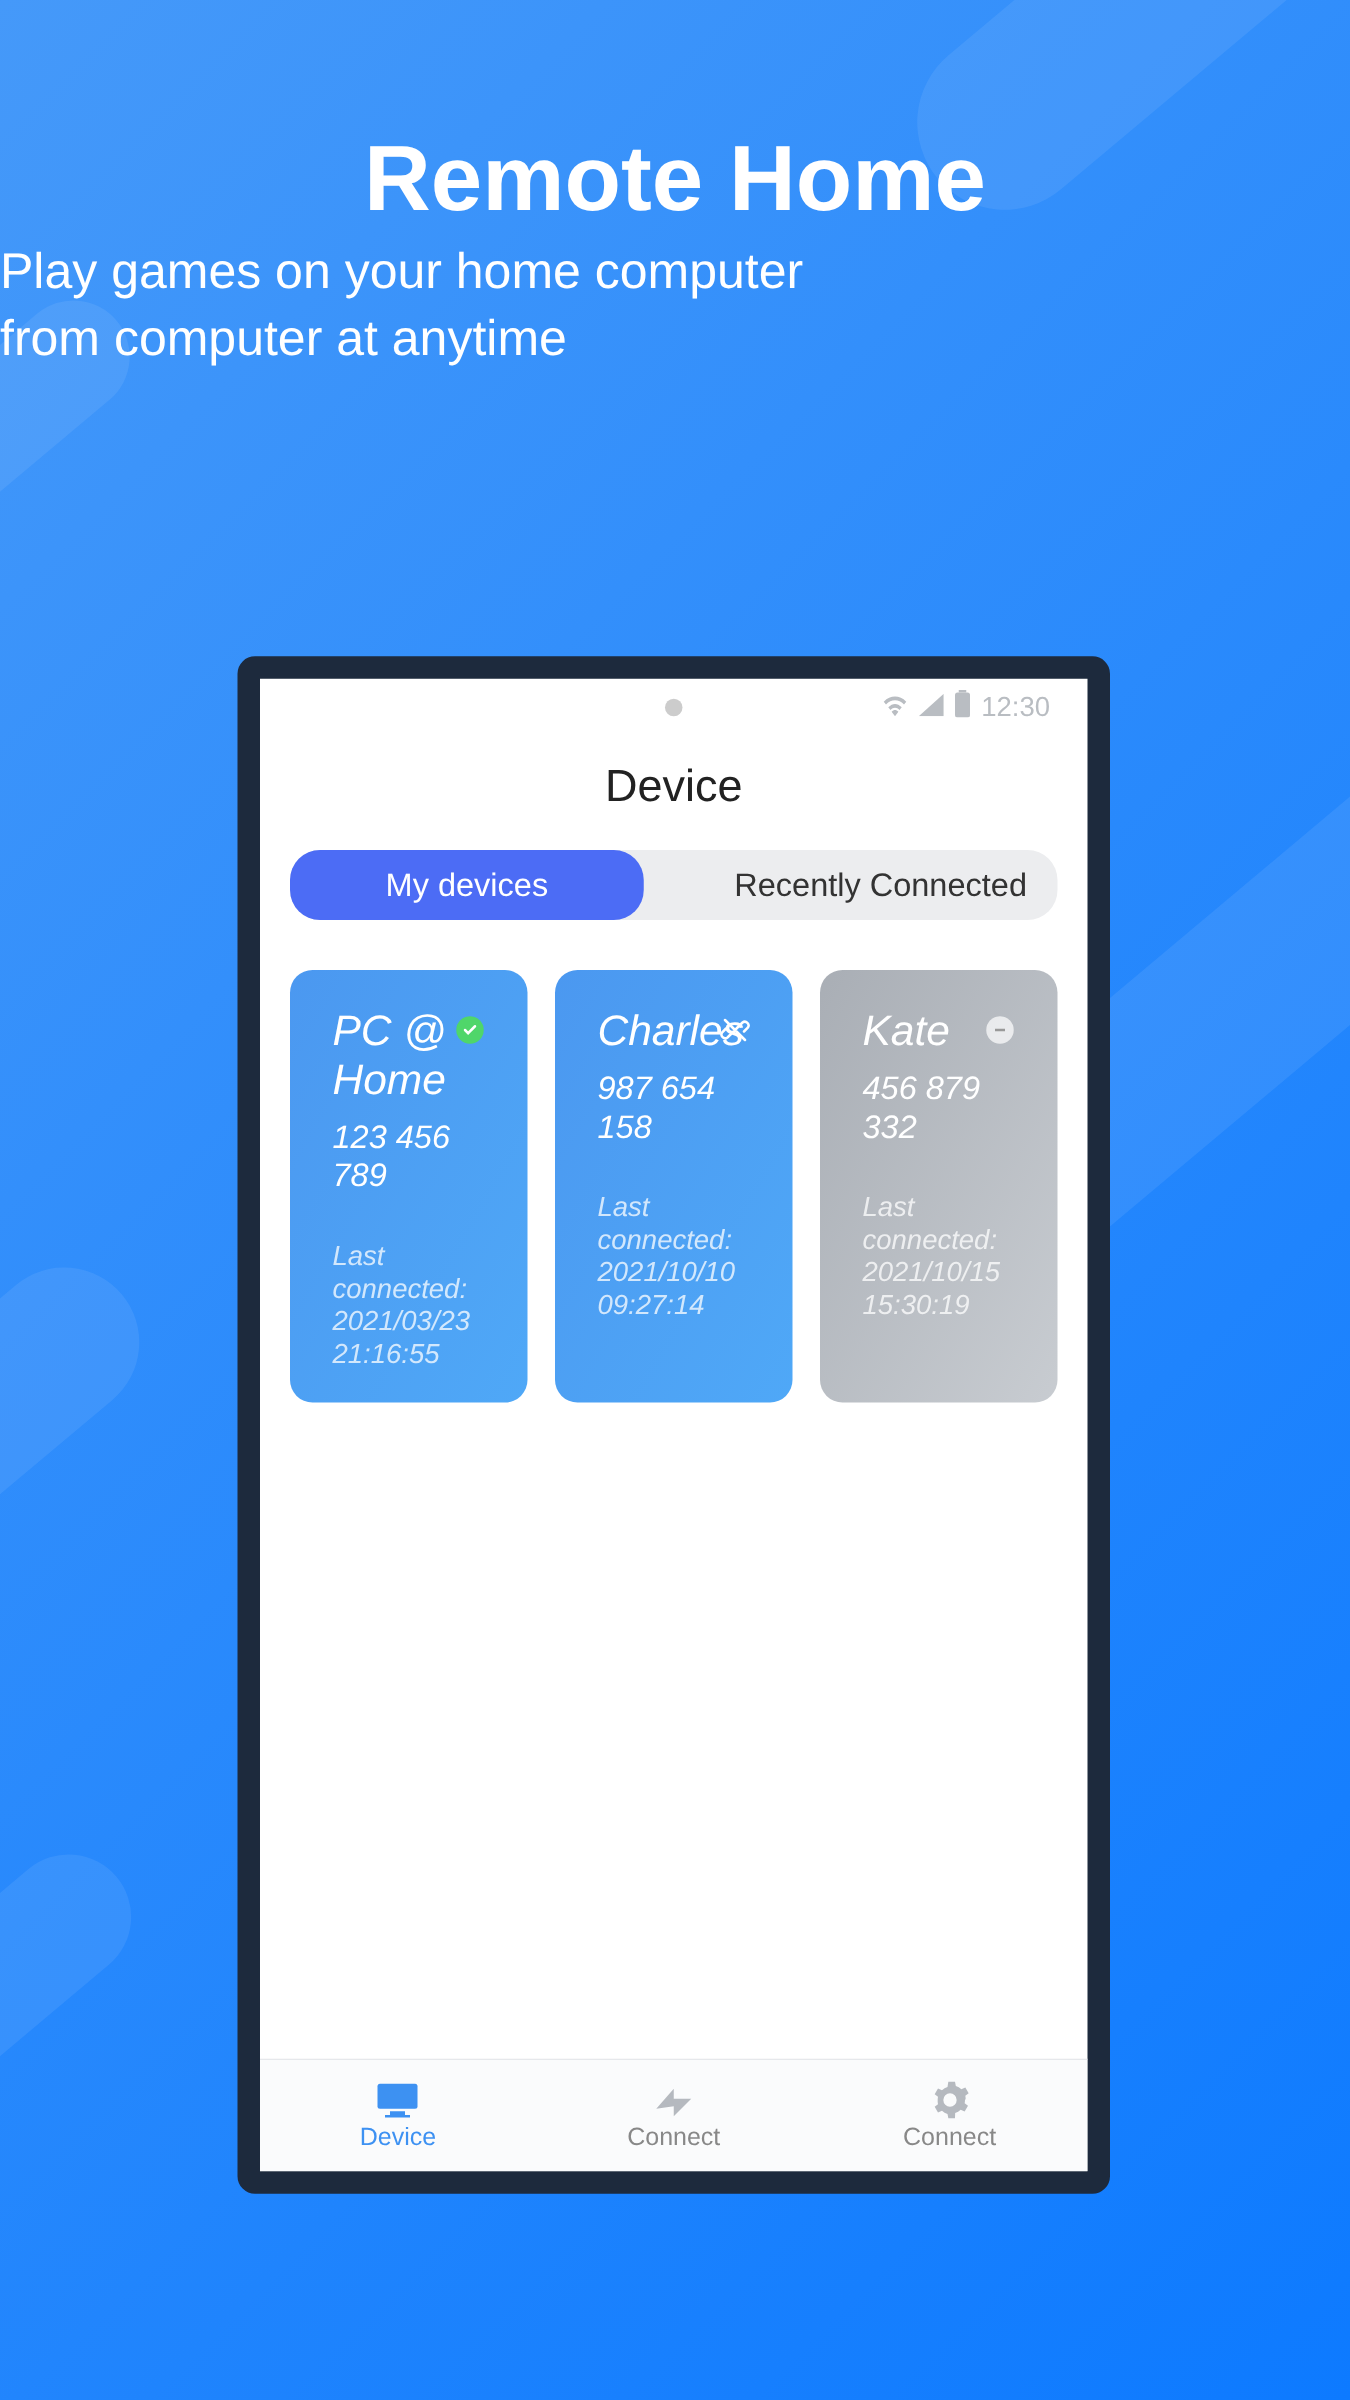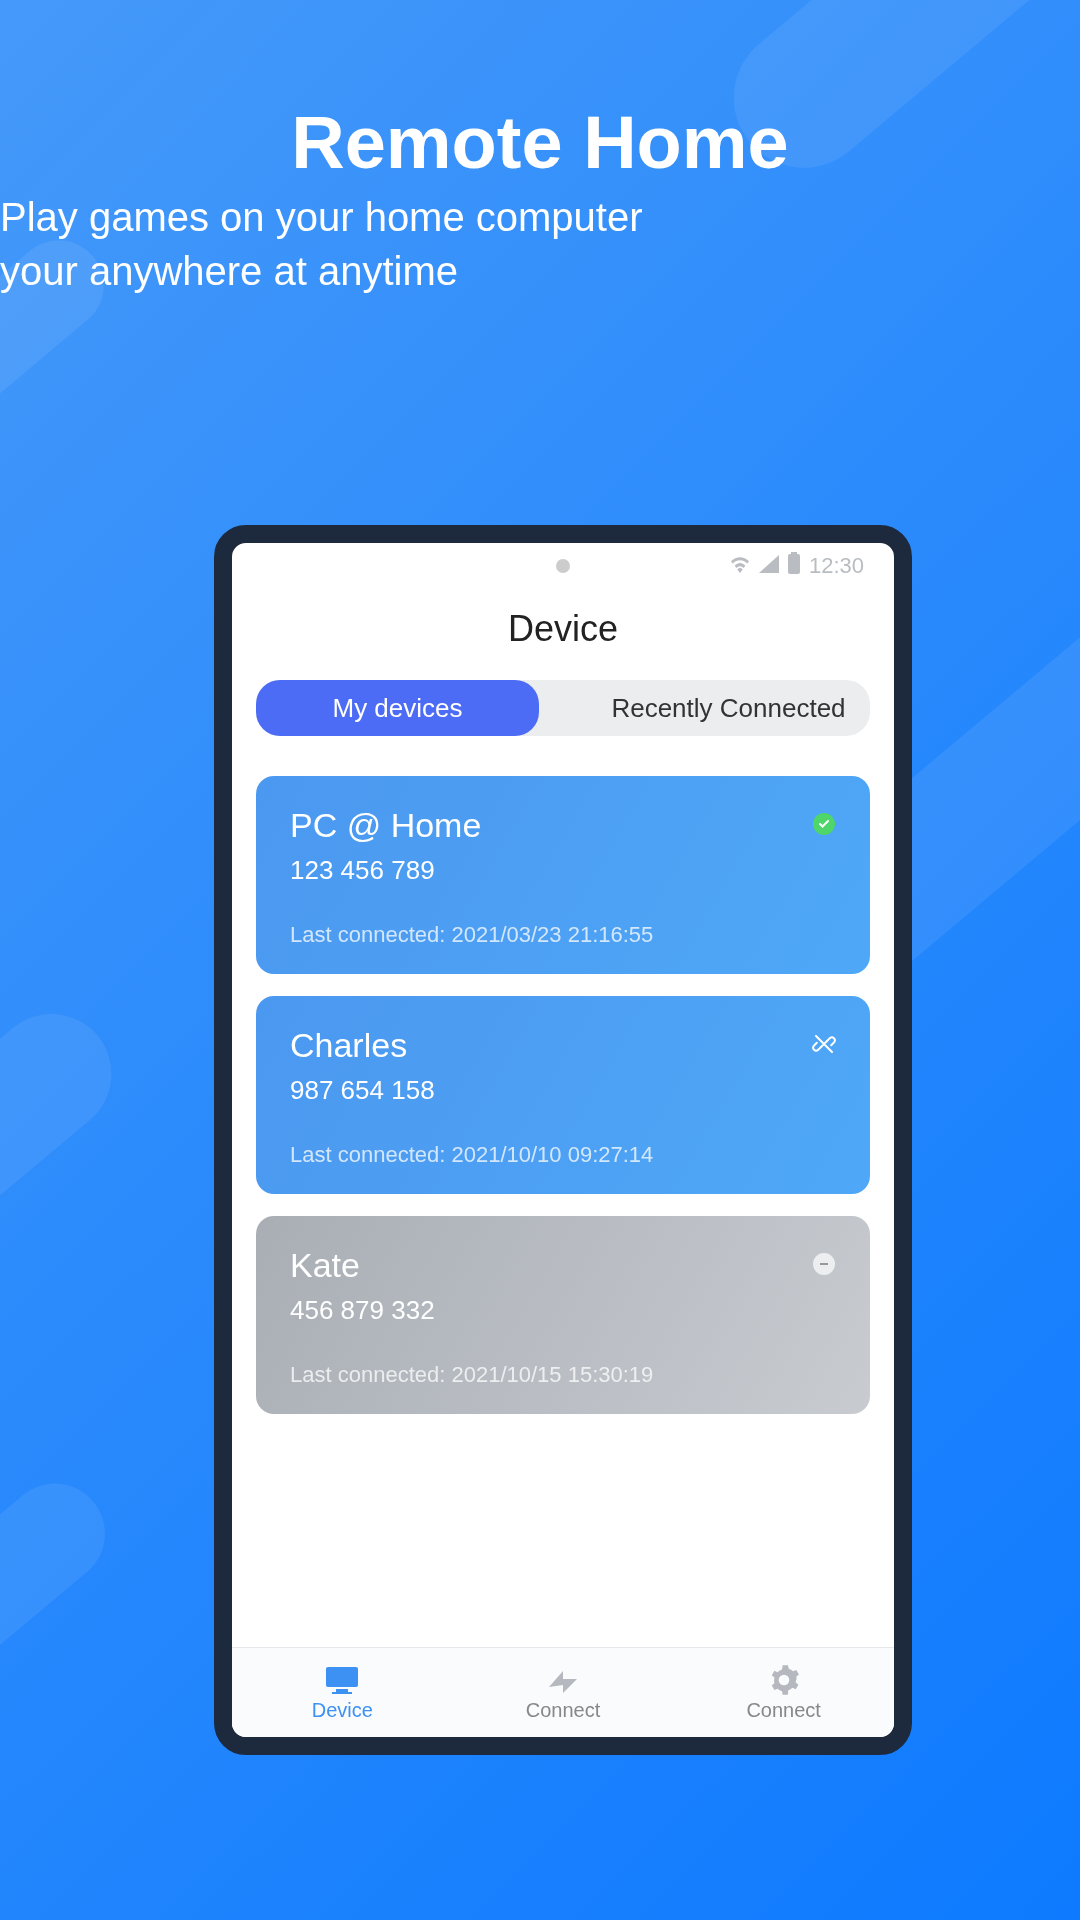--- a/index.html
+++ b/index.html
@@ -51,26 +51,25 @@
     }
 
     
     .phone {
       position: absolute;
       top: 525px;
       left: 190px;
       width: 698px;
       height: 1230px;
       background: #fff;
-      border-radius: 32px;
+      border-radius: 14px;
       border: 18px solid #1d2a3d;
       overflow: hidden;
       display: flex;
       flex-direction: column;
-      margin-left: 24px;
     }
     .status-bar {
       height: 45px;
       display: flex;
       align-items: center;
       justify-content: flex-end;
       padding: 0 30px;
       position: relative;
       color: #b9bdc2;
       font-size: 22px;
@@ -122,22 +121,23 @@
     }
     .seg-item.active {
       background: #4c6cf5;
       color: #fff;
       font-weight: 500;
     }
 
     .cards {
       padding: 40px 24px 0;
       display: flex;
-      flex-direction: column;
+      flex-direction: row;
       gap: 22px;
+      font-style: italic;
     }
     .card {
       border-radius: 18px;
       padding: 30px 34px 26px;
       position: relative;
       color: #fff;
     }
     .card.online {
       background: linear-gradient(120deg, #4b98f0 0%, #4fa8f7 100%);
     }
@@ -224,21 +224,21 @@
 
 <div class="deco-bar bar1"></div>
 <div class="deco-bar bar2"></div>
 <div class="deco-bar bar3"></div>
 <div class="deco-bar bar4"></div>
 <div class="deco-bar bar5"></div>
 
 <div class="hero-title">Remote Home</div>
 <div class="hero-sub">
   <span>Play games on your home computer</span><br>
-  <span>your anywhere at anytime</span>
+  <span>from computer at anytime</span>
 </div>
 
 <div class="phone">
 
   <div class="status-bar">
     <div class="camera-dot"></div>
     <div class="status-icons">
       <span class="wifi-icon">
         <svg width="22" height="18" viewBox="0 0 24 20">
             <path fill="#b9bdc2" d="M12 20l-3-4c1-1 2-1.5 3-1.5s2 .5 3 1.5l-3 4zm-6-8c2-2 4-3 6-3s4 1 6 3l-2 2.5c-1.2-1.2-2.6-2-4-2s-2.8.8-4 2L6 12zm-4-5c3-3 6.5-4.5 10-4.5S19 4 22 7l-2 2.5C17.5 7 15 5.8 12 5.8S6.5 7 4 9.5L2 7z"></path>

